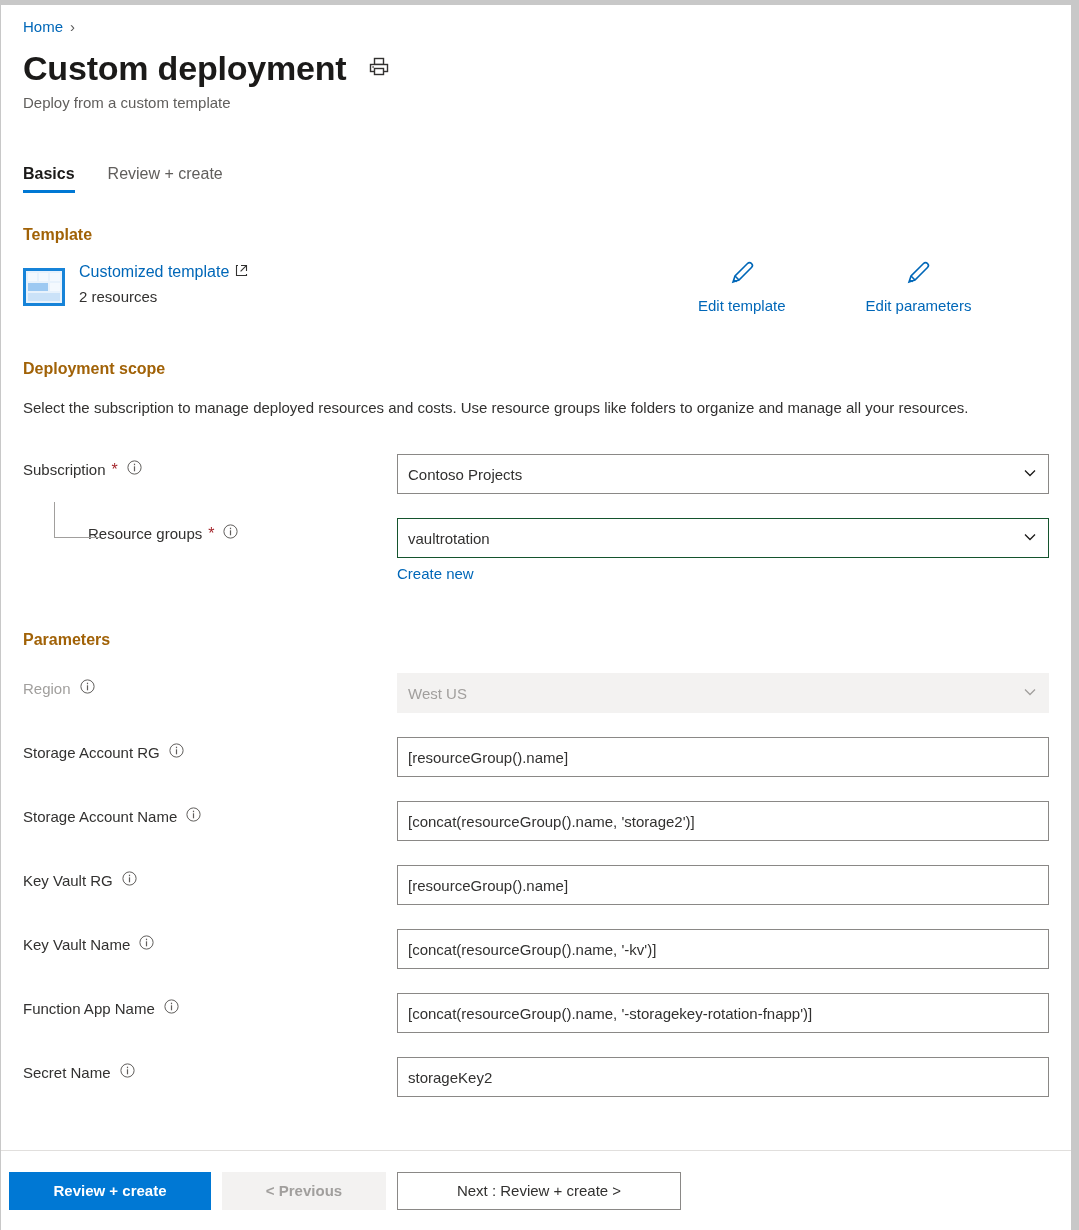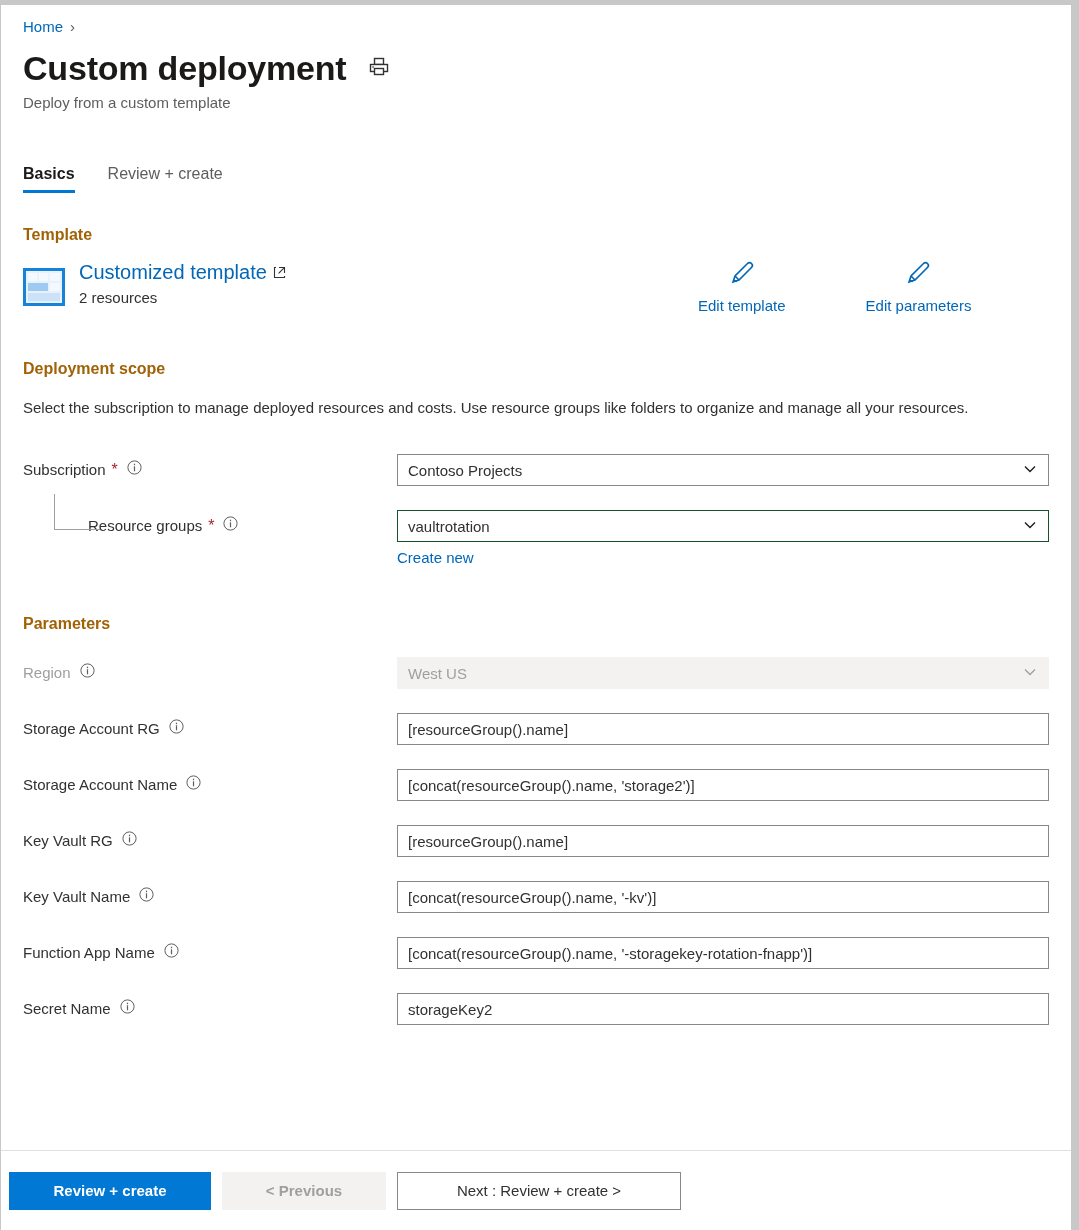--- a/index.html
+++ b/index.html
@@ -113,21 +113,21 @@
   
   #tpl-head { margin-top: 33px; }
   .template-row {
     display: flex;
     align-items: flex-start;
     margin-top: 18px;
     position: relative;
   }
   .tpl-icon { margin-right: 14px; margin-top: 4px; flex: none; }
   .tpl-link {
-    font-size: 20px;
+    font-size: 16px;
     color: #0067b8;
     line-height: 20px;
     cursor: pointer;
     display: inline-flex;
     align-items: center;
     gap: 6px;
   }
   .tpl-sub {
     font-size: 15px;
     color: #323130;
@@ -173,21 +173,21 @@
     padding-top: 6px;
     line-height: 20px;
   }
   .form-label.indent { padding-left: 65px; }
   .form-label.disabled { color: #a19f9d; }
   .req-star { color: #a4262c; font-size: 16px; line-height: 12px; }
   .info-icon { margin-left: 3px; cursor: pointer; display:block; }
 
   .field { flex: 1 1 auto; max-width: 663px; }
   .control {
-    height: 32px;
+    height: 40px;
     border: 1px solid #8a8886;
     background: #ffffff;
     display: flex;
     align-items: center;
     padding: 0 10px;
     font-size: 15px;
     color: #323130;
     position: relative;
   }
   .control.select { padding-right: 34px; cursor: pointer; }

